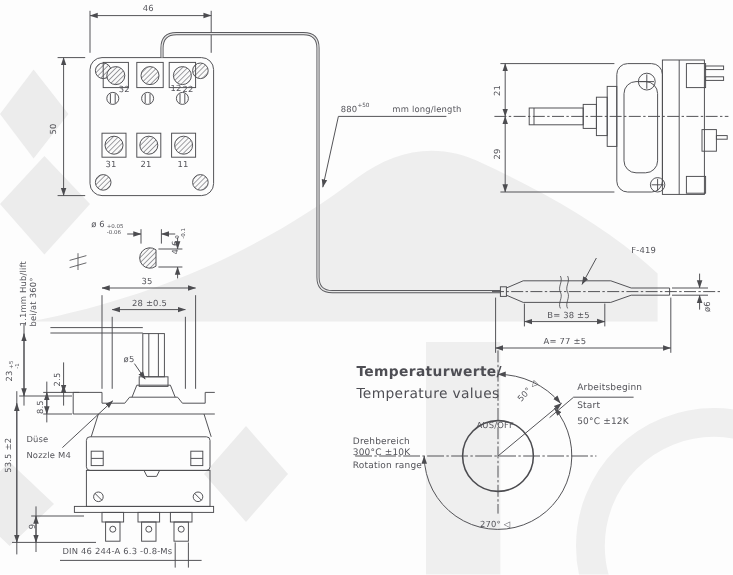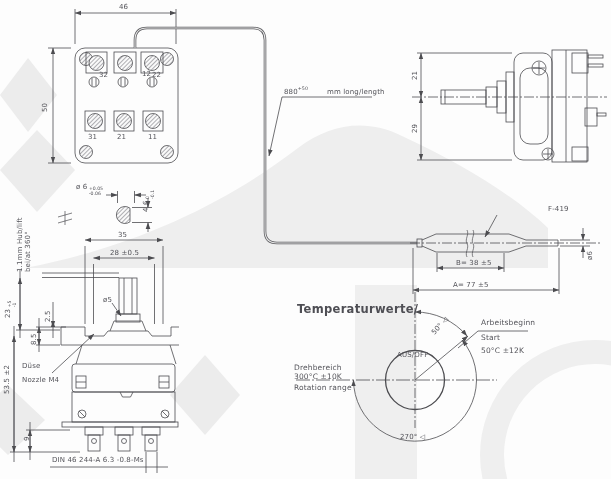--- a/index.html
+++ b/index.html
@@ -259,21 +259,21 @@
 <div class="t" style="left:117px;top:133px;">21</div>
 <div class="t" style="left:148px;top:133px;">11</div>
 
 <div class="t" style="left:284px;top:85px;">
   <span>880</span><span class="tol">+50</span><span class="gap">mm long/length</span>
 </div>
 
 <div class="t rot" style="left:411px;top:80px;">21</div>
 <div class="t rot" style="left:411px;top:133px;">29</div>
 
-<div class="t" style="left:516px;top:205px;padding-left:32px;">F-419</div>
+<div class="t" style="left:494px;top:205px;padding-left:32px;">F-419</div>
 <div class="t" style="left:456px;top:259px;">B= 38 ±5</div>
 <div class="t" style="left:453px;top:281px;">A= 77 ±5</div>
 <div class="t rot" style="left:586px;top:260px;">ø6</div>
 
 <div class="t" style="left:76px;top:183px;">
   <span>ø 6</span><span class="stack">
         <span>+0.05</span>
         <span>-0.06</span>
       </span>
 </div>
@@ -299,20 +299,21 @@
 </div>
 <div class="t rot" style="left:44px;top:322px;">2.5</div>
 <div class="t rot" style="left:30px;top:345px;">8.5</div>
 <div class="t rot" style="left:3px;top:394px;">53.5 ±2</div>
 <div class="t rot" style="left:23px;top:441px;">9</div>
 <div class="t" style="left:22px;top:362px;">Düse</div>
 <div class="t" style="left:22px;top:376px;">Nozzle M4</div>
 <div class="t" style="left:52px;top:456px;">DIN 46 244-A 6.3 -0.8-Ms</div>
 
 <div class="t big" style="left:297px;top:303px;font-weight:bold;">Temperaturwerte/</div>
+<div class="t big" style="left:297px;top:322px;">Temperature values</div>
 <div class="t" style="left:397px;top:351px;">AUS/OFF</div>
 <div class="t" style="left:430px;top:331px;transform:rotate(-48deg);transform-origin:0 0;">50° ◁</div>
 <div class="t" style="left:400px;top:433px;">270° ◁</div>
 <div class="t mid" style="left:294px;top:364px;">Drehbereich</div>
 <div class="t mid" style="left:294px;top:384px;">Rotation range</div>
 <div class="t mid" style="left:294px;top:373px;">300°C ±10K</div>
 <div class="t mid" style="left:481px;top:319px;">Arbeitsbeginn</div>
 <div class="t mid" style="left:481px;top:334px;">Start</div>
 <div class="t mid" style="left:481px;top:347px;">50°C ±12K</div>
 

